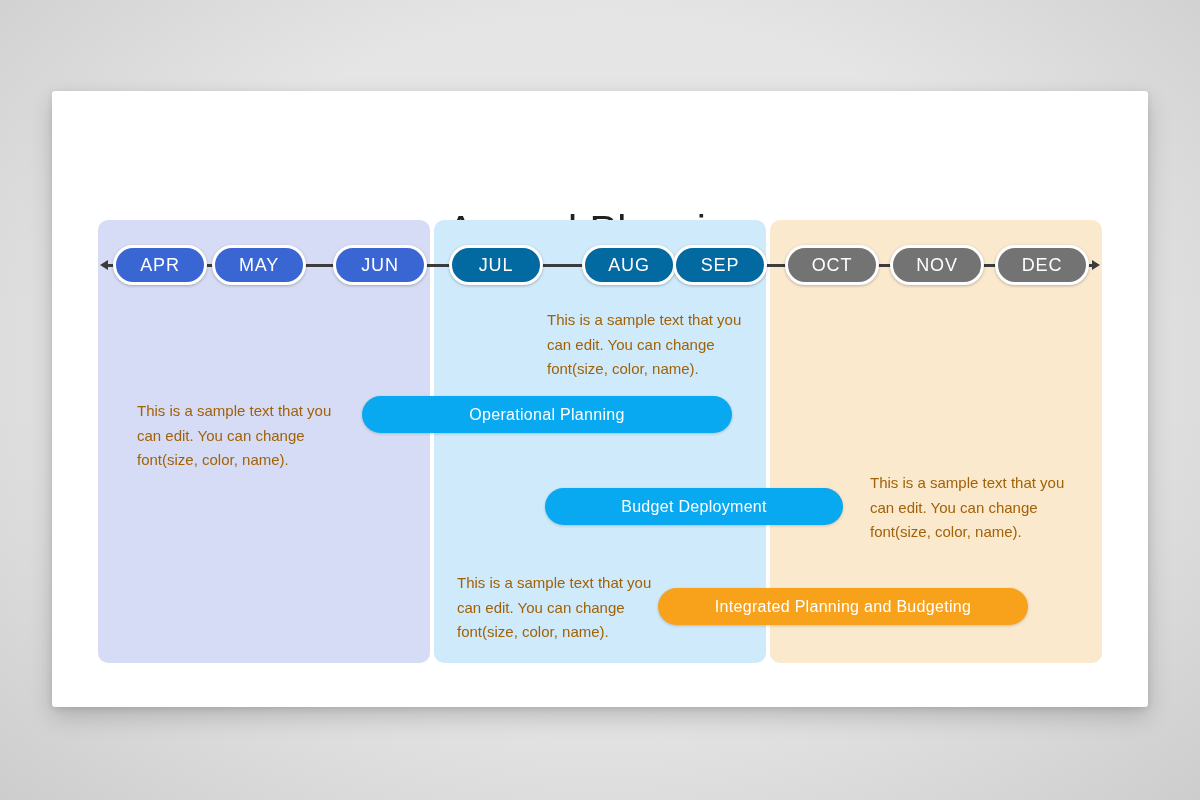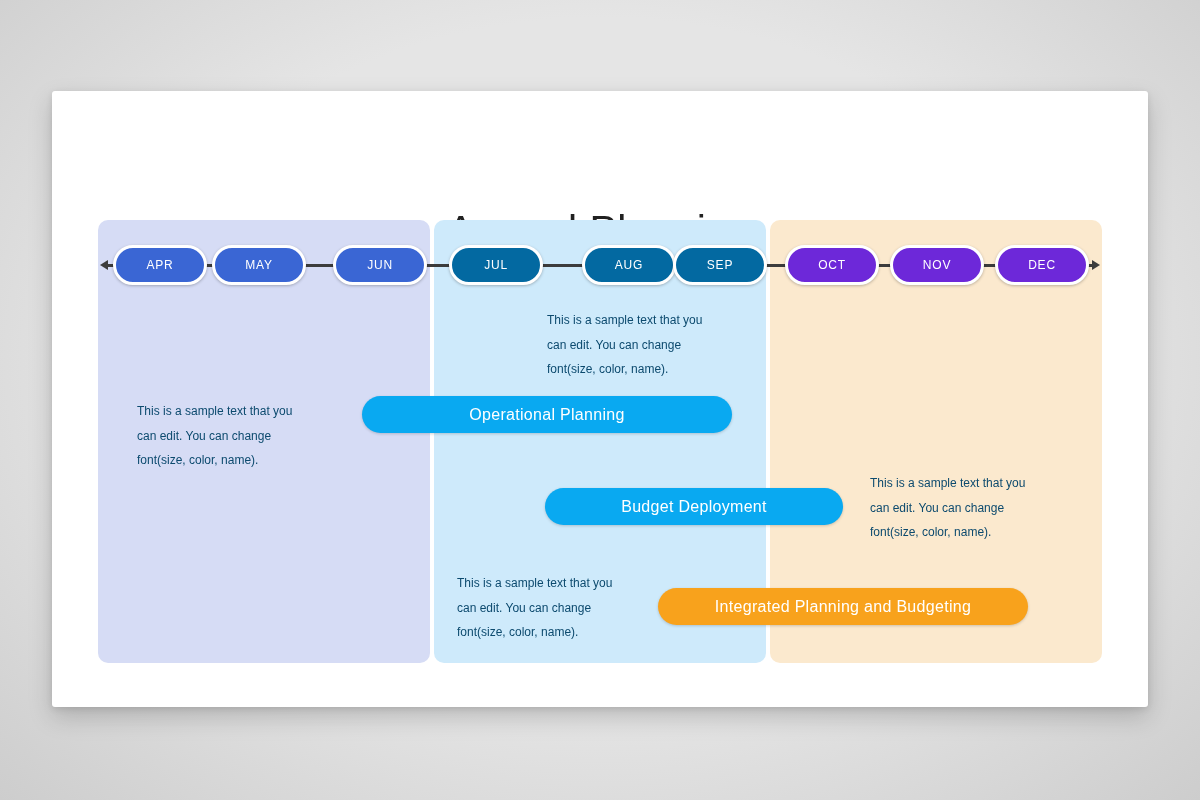--- a/index.html
+++ b/index.html
@@ -47,44 +47,44 @@
   }
   .arrow-right {
     left: 1092px;
     border-top: 5px solid transparent; border-bottom: 5px solid transparent;
     border-left: 8px solid #3c3c3c;
   }
 
   .pill {
     position: absolute; top: 245px; width: 94px; height: 40px;
     border: 3px solid #ffffff; border-radius: 20px;
-    color: #ffffff; font-size: 12px; letter-spacing: 0.8px;
+    color: #ffffff; font-size: 18px; letter-spacing: 0.8px;
     line-height: 34px; text-align: center;
     box-shadow: 0 1px 3px rgba(0,0,0,0.25);
   }
   .pill.q2 { background: #3a66d4; }
   .pill.q3 { background: #0369a1; }
-  .pill.q4 { background: #6d28d9; }
+  .pill.q4 { background: #737373; }
 
   .bar {
     position: absolute; height: 37px; border-radius: 18.5px;
     color: #ffffff; font-size: 16px; line-height: 37px; text-align: center;
     letter-spacing: 0.3px;
     box-shadow: 0 1px 3px rgba(0,0,0,0.18);
   }
   .bar-blue   { background: #3a66d4; }
   .bar-cyan   { background: #09a9f1; }
   .bar-orange { background: #f8a21c; }
   .bar-1 { left: 210px; top: 324px; width: 318px; }
   .bar-2 { left: 362px; top: 396px; width: 370px; }
   .bar-3 { left: 545px; top: 488px; width: 298px; }
   .bar-4 { left: 658px; top: 588px; width: 370px; }
 
   .text-block {
-    position: absolute; width: 210px; color: #0c4a6e; font-size: 12px;
+    position: absolute; width: 210px; color: #a16207; font-size: 15px;
   }
   .text-block .tline { line-height: 24.5px; height: 24.5px; white-space: nowrap; }
   .tb-1 { left: 137px; top: 399px; }
   .tb-2 { left: 547px; top: 308px; }
   .tb-3 { left: 457px; top: 571px; }
   .tb-4 { left: 870px; top: 471px; }
 </style>
 </head>
 <body>
 

